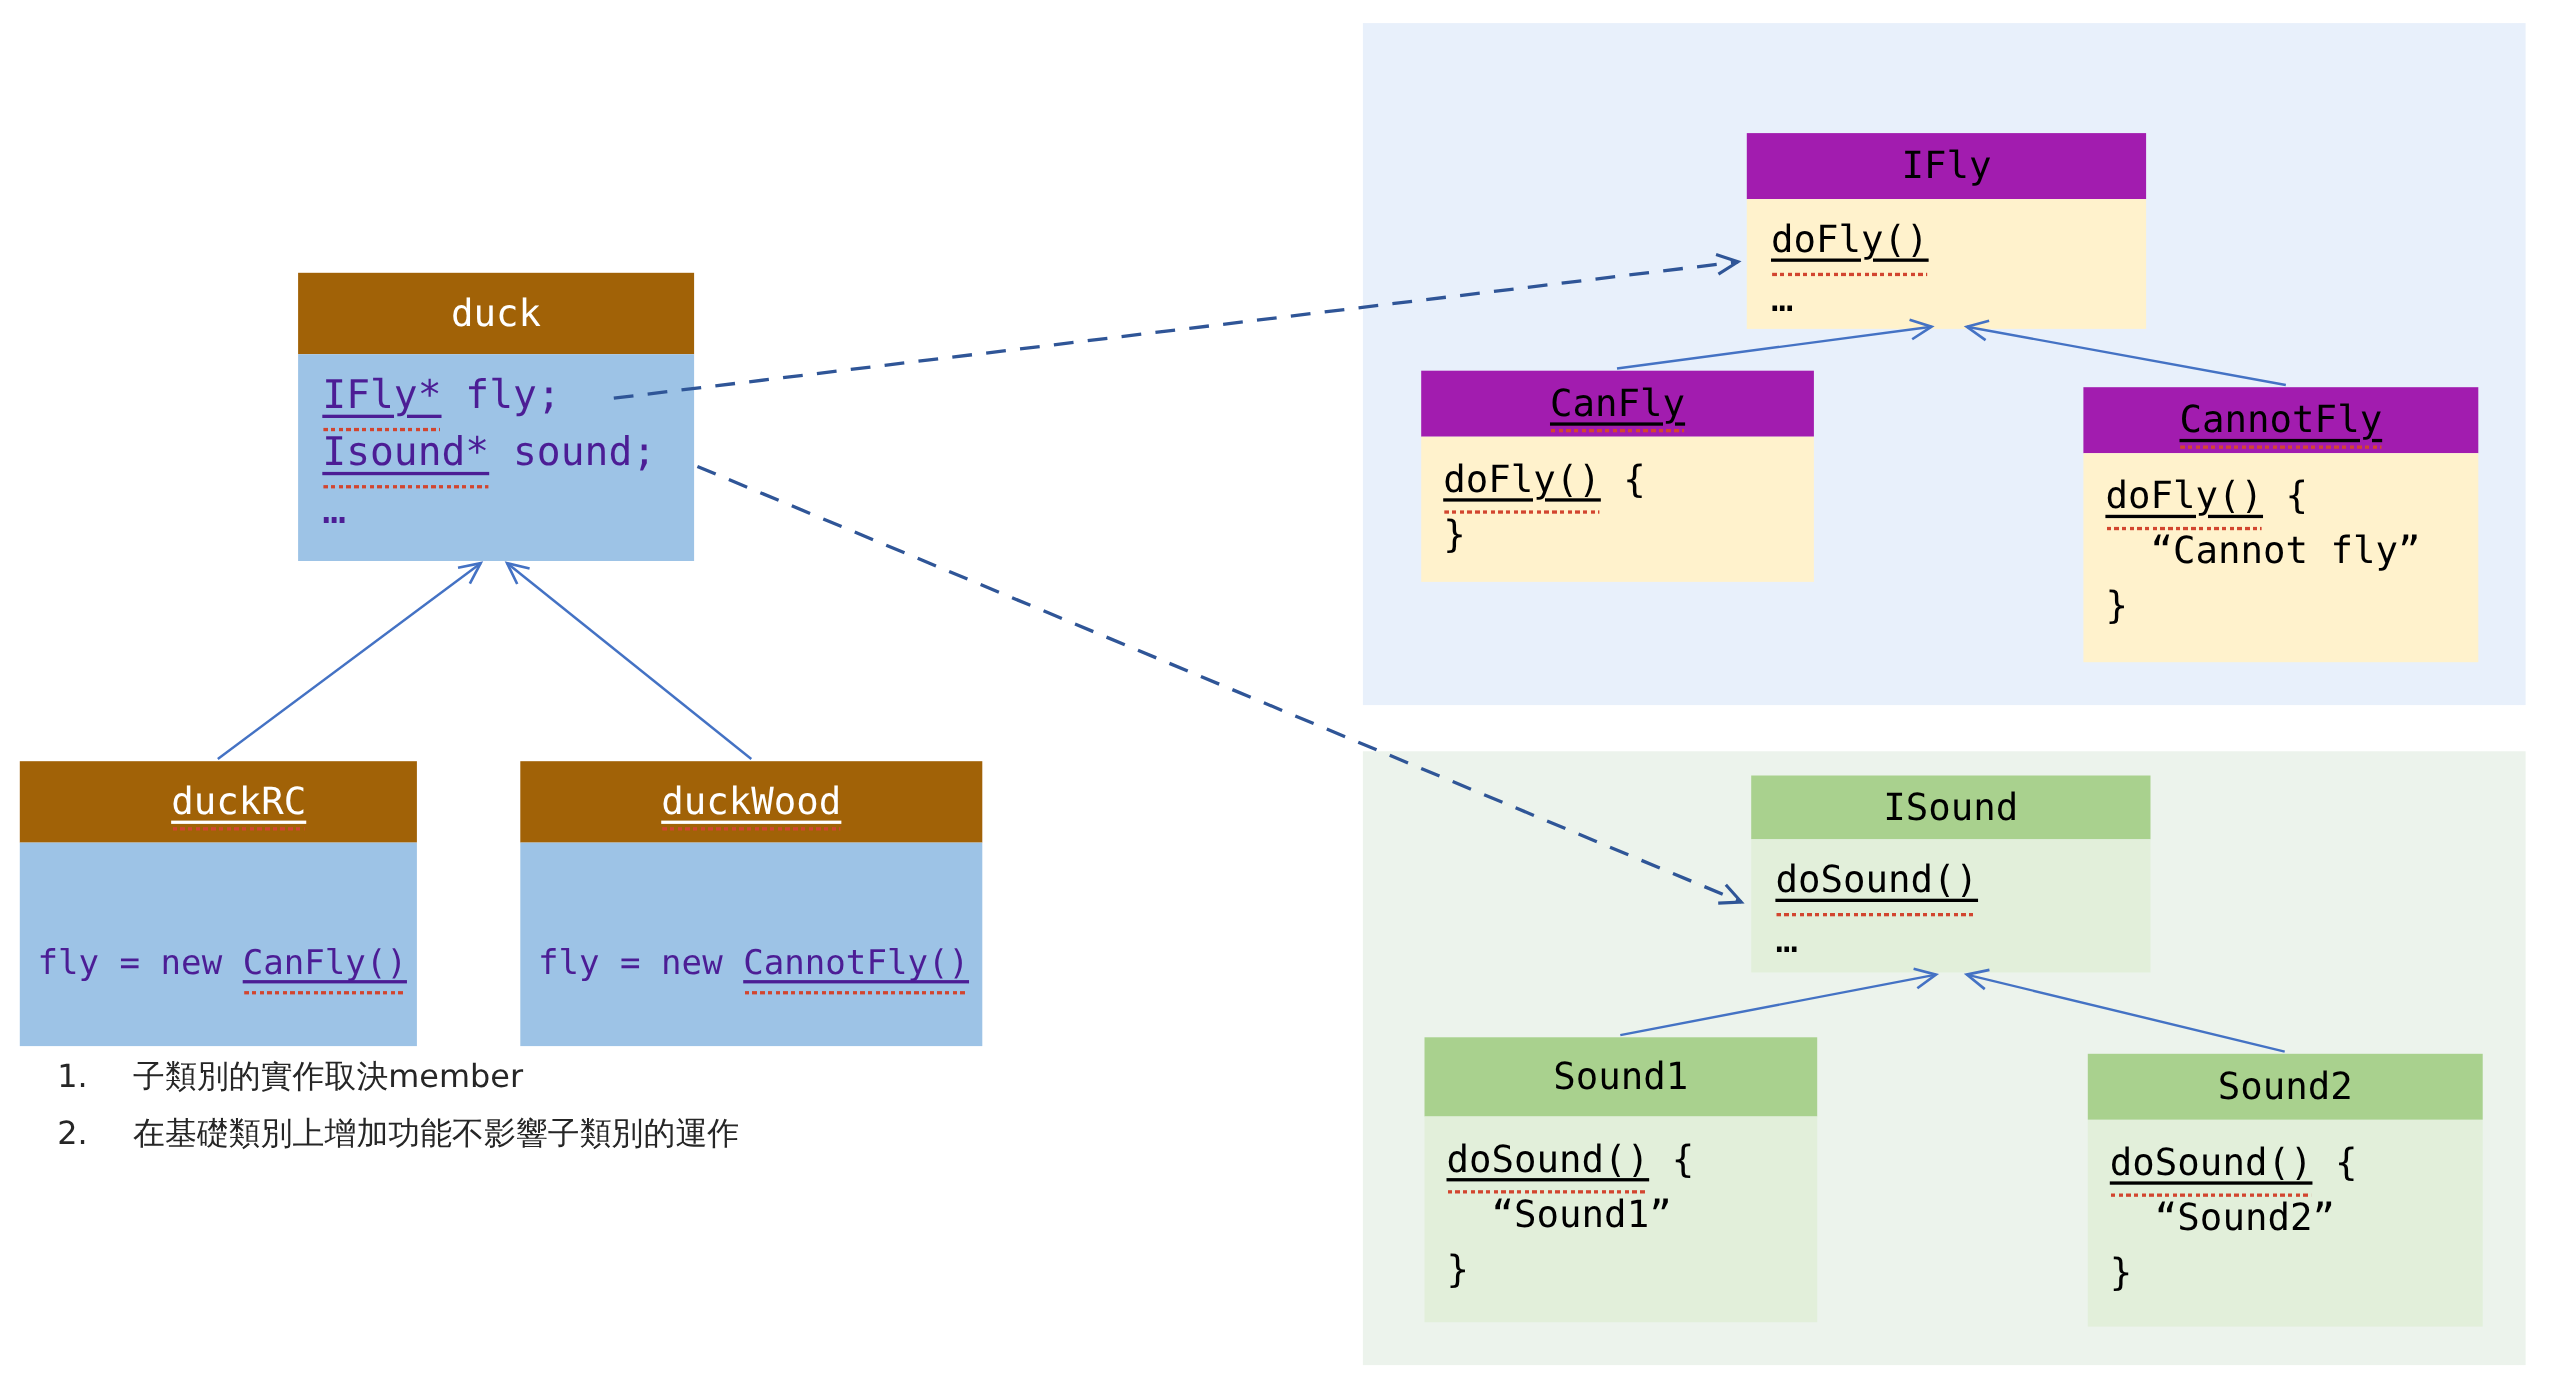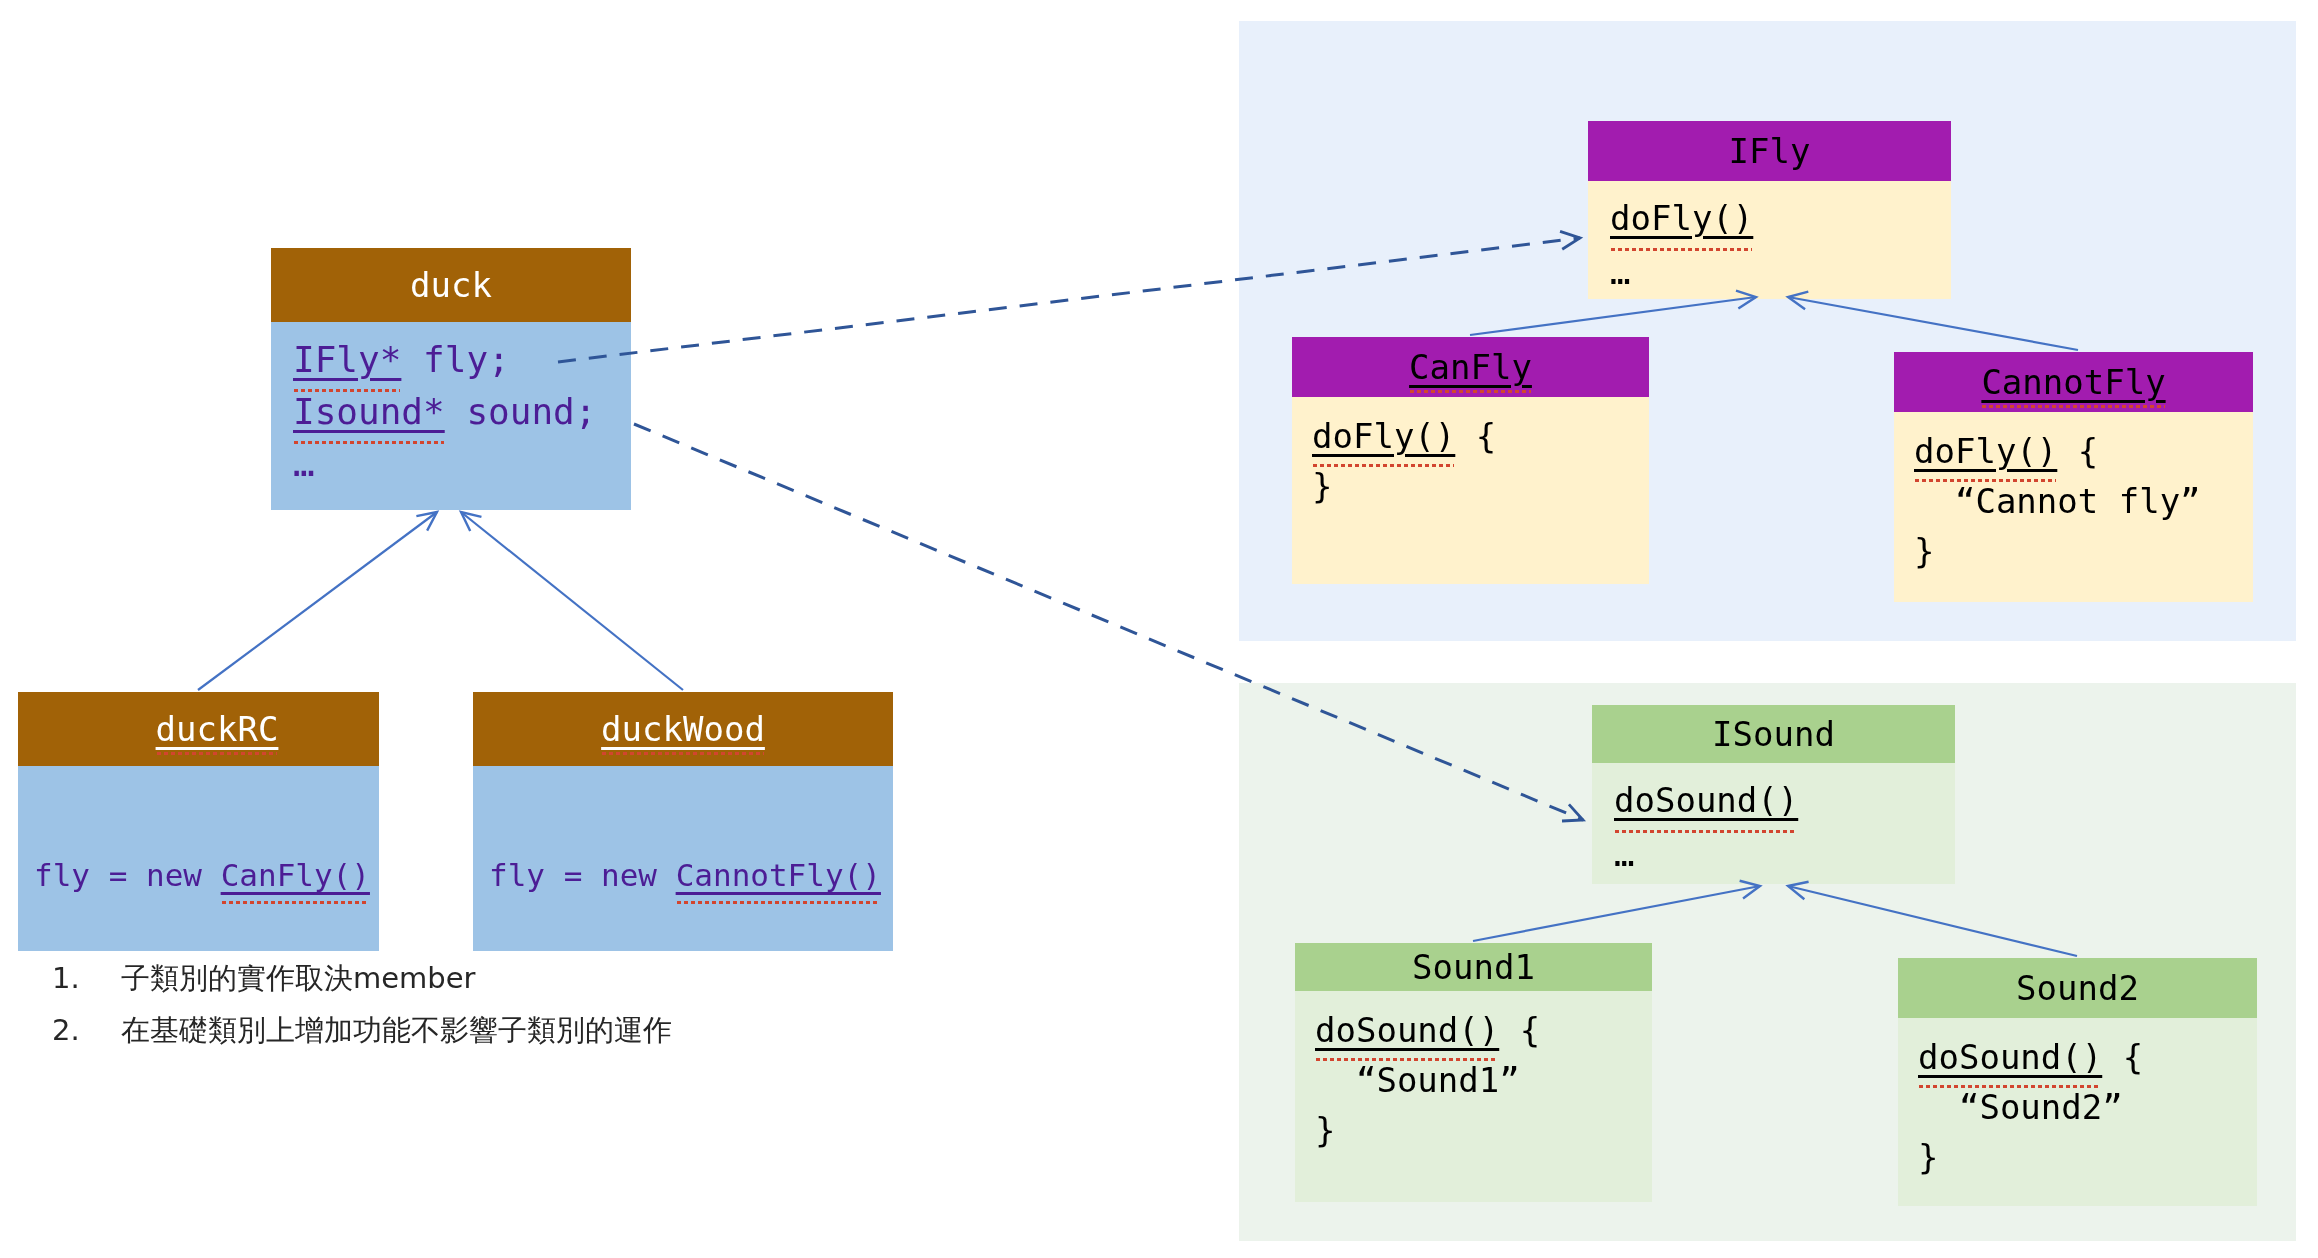--- a/index.html
+++ b/index.html
@@ -86,21 +86,21 @@
   <div class="cls gold iface" style="left:1588px; top:121px; width:363px; height:174px;">
     <div class="hd" style="height:60px;">
       <span>IFly</span>
     </div>
     <div class="bd">
       <div class="ln"><span class="u sq">doFly()</span></div>
       <div class="ln"><span>…</span></div>
     </div>
   </div>
 
-  <div class="cls gold impl" style="left:1292px; top:337px; width:357px; height:247px;">
+  <div class="cls gold impl" style="left:1292px; top:337px; width:357px; height:192px;">
     <div class="hd" style="height:60px;">
       <span class="u sq">CanFly</span>
     </div>
     <div class="bd">
       <div class="ln"><span class="u sq">doFly()</span><span> {</span></div>
       <div class="ln"><span>}</span></div>
     </div>
   </div>
 
   <div class="cls gold impl" style="left:1894px; top:352px; width:359px; height:250px;">
@@ -118,21 +118,21 @@
     <div class="hd" style="height:58px;">
       <span>ISound</span>
     </div>
     <div class="bd">
       <div class="ln"><span class="u sq">doSound()</span></div>
       <div class="ln"><span>…</span></div>
     </div>
   </div>
 
   <div class="cls grn impl" style="left:1295px; top:943px; width:357px; height:259px;">
-    <div class="hd" style="height:48px;">
+    <div class="hd" style="height:72px;">
       <span>Sound1</span>
     </div>
     <div class="bd">
       <div class="ln"><span class="u sq">doSound()</span><span> {</span></div>
       <div class="ln"><span>  “Sound1”</span></div>
       <div class="ln"><span>}</span></div>
     </div>
   </div>
 
   <div class="cls grn impl" style="left:1898px; top:958px; width:359px; height:248px;">

